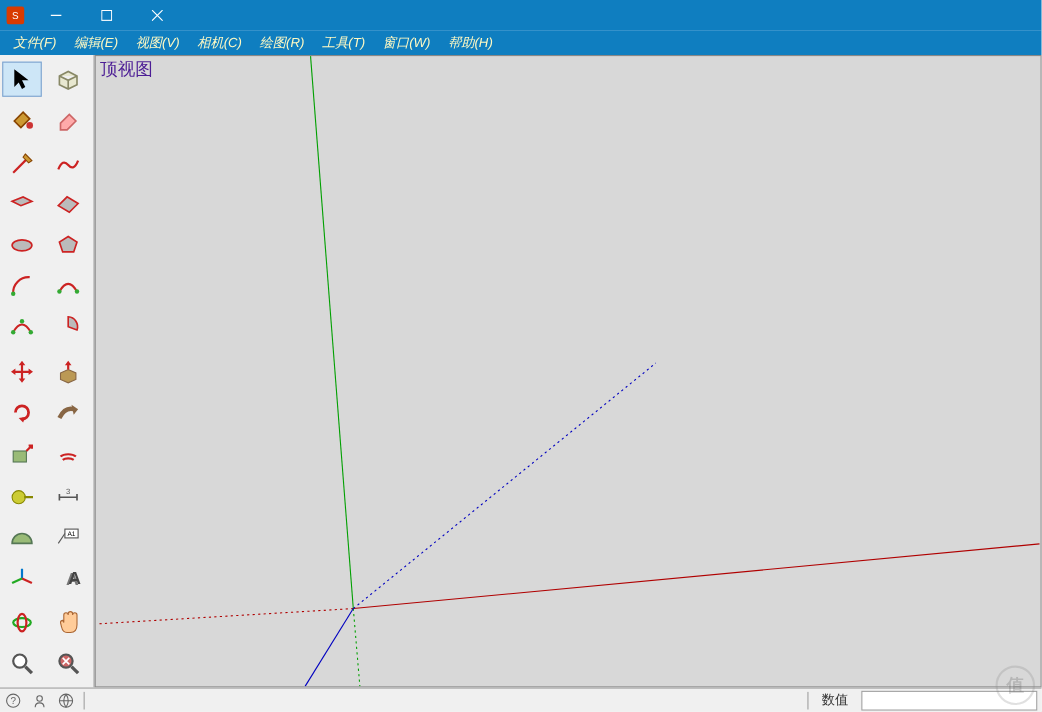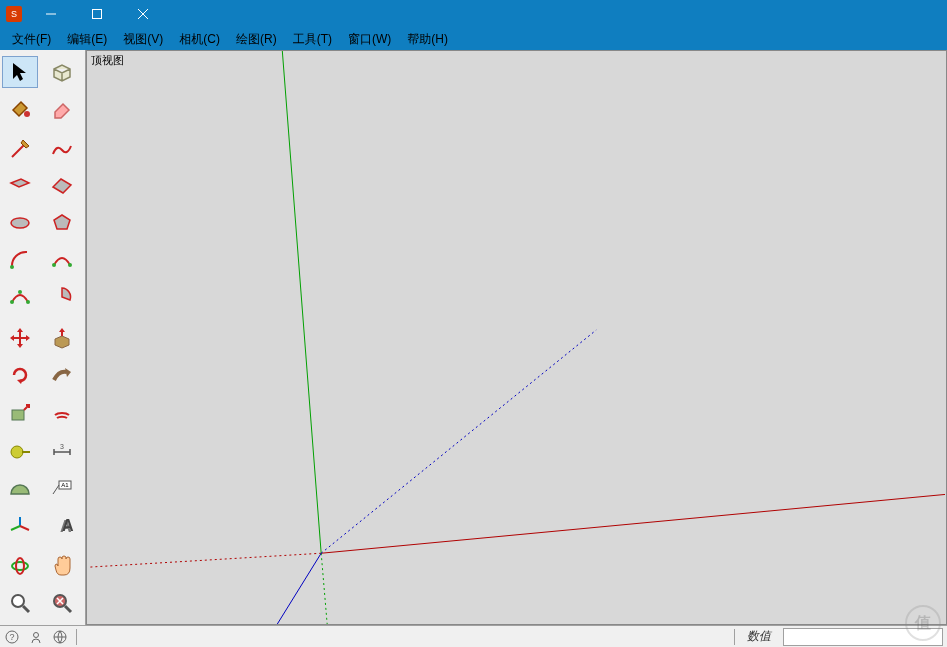--- a/index.html
+++ b/index.html
@@ -4,42 +4,42 @@
 <style>
 * { margin: 0; padding: 0; box-sizing: border-box; font-family: "Microsoft YaHei", Arial, sans-serif; user-select: none; }
 body { width: 947px; height: 647px; overflow: hidden; background: #fff; position: relative; }
 
 .titlebar { height: 28px; background: #0f7ec0; color: #fff; display: flex; align-items: center; padding: 0 0 0 6px; font-size: 12px; }
 .titlebar .app-icon { width: 16px; height: 16px; background: #d83b01; margin-right: 6px; display: inline-flex; align-items: center; justify-content: center; font-size: 9px; color: #fff; border-radius: 2px; }
 .titlebar .title-text { flex: 1; }
 .titlebar .win-btn { width: 46px; height: 28px; display: inline-flex; align-items: center; justify-content: center; cursor: pointer; }
 .titlebar .win-btn svg { width: 10px; height: 10px; stroke: #fff; stroke-width: 1; fill: none; }
 
-.menubar { height: 22px; background: #0f7ec0; color: #000000; display: flex; align-items: center; padding: 0 4px; font-size: 12px; }
+.menubar { height: 22px; background: #0f7ec0; color: #fef9c3; display: flex; align-items: center; padding: 0 4px; font-size: 12px; font-style: italic; }
 .menubar .menu-item { padding: 2px 8px; cursor: pointer; }
 
 .workspace { position: absolute; top: 50px; left: 0; right: 0; bottom: 22px; display: flex; background: #f0f0f0; }
 
 .toolbars { width: 86px; background: #f0f0f0; border-right: 1px solid #a0a0a0; display: flex; flex-direction: column; padding: 4px 2px; gap: 1px; }
 .tool-block { display: grid; grid-template-columns: 1fr 1fr; gap: 2px; padding: 2px 0; }
 .tool-sep { height: 4px; }
 .tool-btn { width: 36px; height: 32px; display: inline-flex; align-items: center; justify-content: center; cursor: pointer; border: 1px solid transparent; position: relative; }
 .tool-btn.active { border: 1px solid #7da2ce; background: #cde6f7; }
 .tool-btn svg { width: 26px; height: 26px; }
 
 .viewport { flex: 1; position: relative; background: #d8d8d8; border: 1px solid #888; overflow: hidden; }
-.viewport-label { position: absolute; top: 2px; left: 4px; font-size: 11px; color: #000000; z-index: 2; }
+.viewport-label { position: absolute; top: 2px; left: 4px; font-size: 16px; color: #4c1d95; z-index: 2; }
 .viewport svg { position: absolute; top: 0; left: 0; width: 100%; height: 100%; }
 
 .statusbar { position: absolute; bottom: 0; left: 0; right: 0; height: 22px; background: #f0f0f0; border-top: 1px solid #a0a0a0; display: flex; align-items: center; font-size: 12px; padding: 0 4px; gap: 8px; color: #333; }
 .status-icon { width: 16px; height: 16px; display: inline-flex; align-items: center; justify-content: center; cursor: pointer; }
 .status-sep { width: 1px; height: 16px; background: #a0a0a0; }
 .status-hint { flex: 0 0 auto; }
 .status-spacer { flex: 1; }
-.status-label { padding: 0 4px; font-style: italic; }
+.status-label { padding: 0 4px; }
 .status-value { width: 160px; height: 18px; background: #fff; border: 1px solid #a0a0a0; }
 
 .watermark { position: absolute; right: 6px; bottom: 6px; opacity: 0.25; font-size: 24px; font-weight: bold; color: #555; pointer-events: none; display: flex; align-items: center; gap: 4px; }
 .watermark .wbadge { width: 36px; height: 36px; border: 2px solid #888; border-radius: 50%; display: inline-flex; align-items: center; justify-content: center; font-size: 16px; }
 </style>
 </head>
 <body>
 
 <div class="titlebar">
   <span class="app-icon">S</span>

